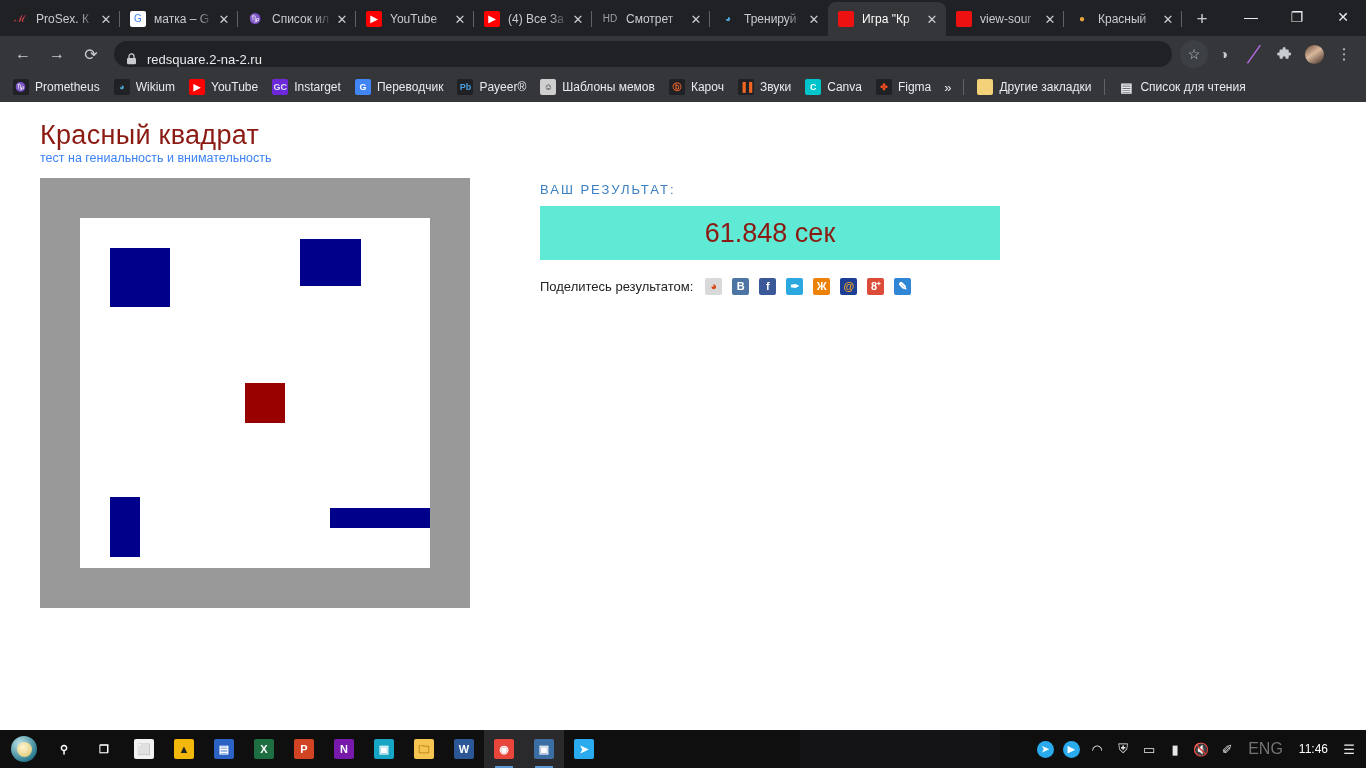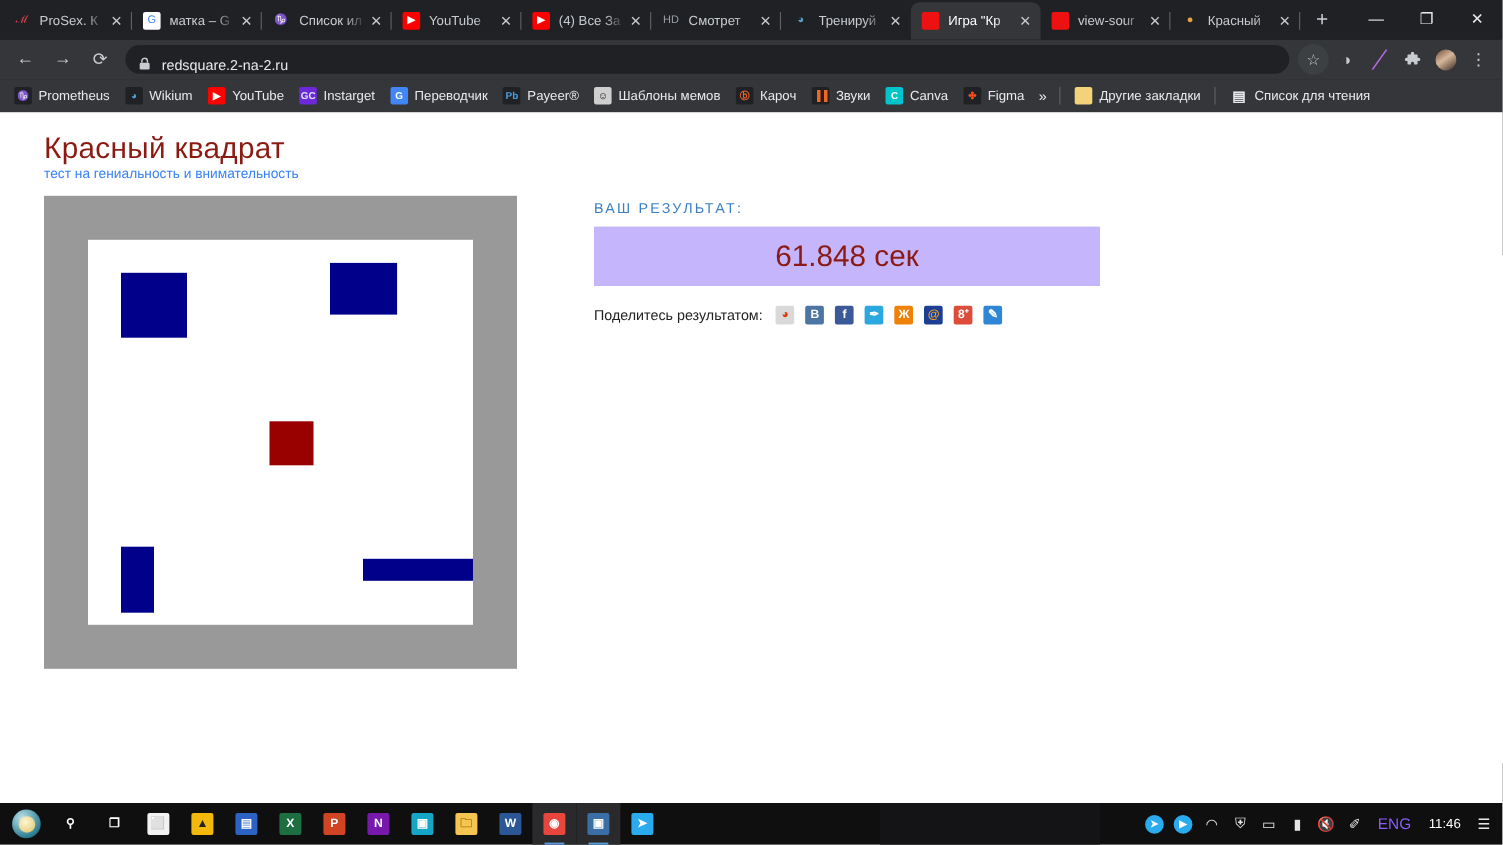--- a/index.html
+++ b/index.html
@@ -102,21 +102,21 @@
   #game-board { width: 430px; height: 430px; background: #999999; position: relative; flex: 0 0 430px; }
   #game-canvas { position: absolute; left: 40px; top: 40px; width: 350px; height: 350px; background: #ffffff; }
   .game-rect { position: absolute; }
 
   
   #result-panel { margin-left: 70px; padding-top: 4px; flex: 1 1 auto; }
   #result-label {
     color: #3a7fc1; font-size: 13px; letter-spacing: 2px; text-transform: uppercase;
   }
   #result-box {
-    width: 460px; height: 54px; background: #c4b5fd; margin-top: 9px;
+    width: 460px; height: 54px; background: #5eead4; margin-top: 9px;
     display: flex; align-items: center; justify-content: center;
   }
   #result-time { color: #8b1a13; font-size: 27px; }
   #rank-line { margin-top: 16px; font-size: 13px; color: #222; }
   #rank-number { color: #3a7fc1; font-size: 19px; }
   #share-line { margin-top: 18px; display: flex; align-items: center; font-size: 13px; color: #222; }
   #share-icons { display: flex; align-items: center; margin-left: 12px; }
   .share-icon {
     width: 17px; height: 17px; margin-right: 10px; border-radius: 2px;
     display: flex; align-items: center; justify-content: center;
@@ -141,21 +141,21 @@
   .tb-app.running::after {
     content: ''; position: absolute; bottom: 0; left: 11px; width: 18px; height: 2px; background: #5b9bd5;
   }
   .appicon { width: 20px; height: 20px; display:flex; align-items:center; justify-content:center;
              font-size: 11px; font-weight: bold; color: #fff; border-radius: 2px; line-height: 1; }
   #tray { margin-left: auto; display: flex; align-items: center; height: 38px; padding-right: 4px; }
   .tray-icon {
     min-width: 26px; height: 38px; display: flex; align-items: center; justify-content: center;
     color: #e6e6e6; font-size: 13px; padding: 0 3px;
   }
-  #tray-lang { color: #8b5cf6; font-size: 14px; padding: 0 8px; }
+  #tray-lang { color: #737373; font-size: 16px; padding: 0 8px; }
   #tray-clock { color: #fff; font-size: 12px; padding: 0 8px; }
   #taskbar-ghost {
     position: absolute; left: 800px; top: 0; width: 200px; height: 38px;
     background: #141416; color:#2a2a2c; font-size: 9px; overflow:hidden;
   }
 </style>
 </head>
 <body>
 
 <div id="browser-window">

